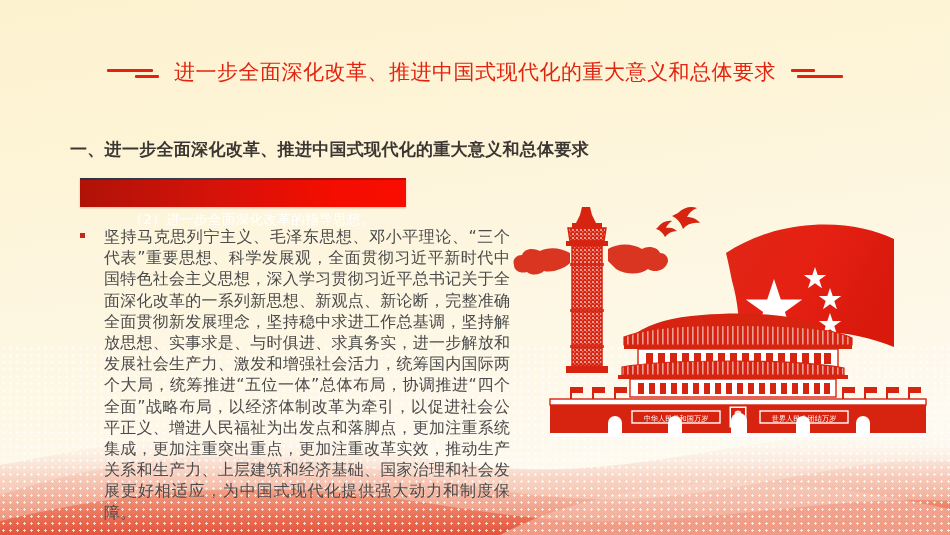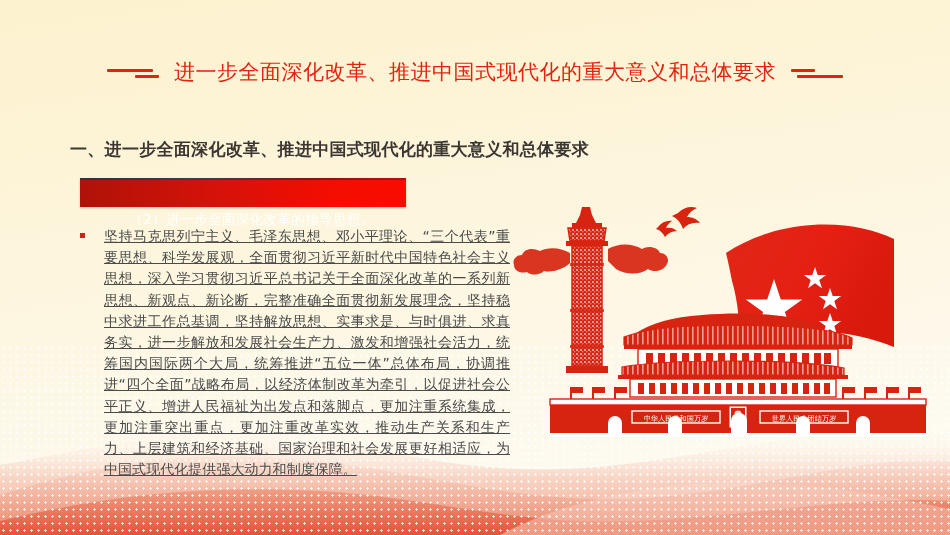--- a/index.html
+++ b/index.html
@@ -142,27 +142,26 @@
   .bullet-mark {
     flex: 0 0 auto;
     width: 5px;
     height: 5px;
     background: #c4281c;
     margin-top: 7px;
     margin-right: 19px;
   }
   #body-text {
     flex: 1 1 auto;
-    font-size: 14px;
+    font-size: 16px;
     line-height: 21.2px;
     color: #4a4a4a;
     text-align: justify;
     text-justify: inter-character;
     letter-spacing: 0.05px;
-    text-decoration: underline;
   }
 
   
   #illustration {
     position: absolute;
     left: 512px;
     top: 205px;
     width: 424px;
     height: 232px;
   }

